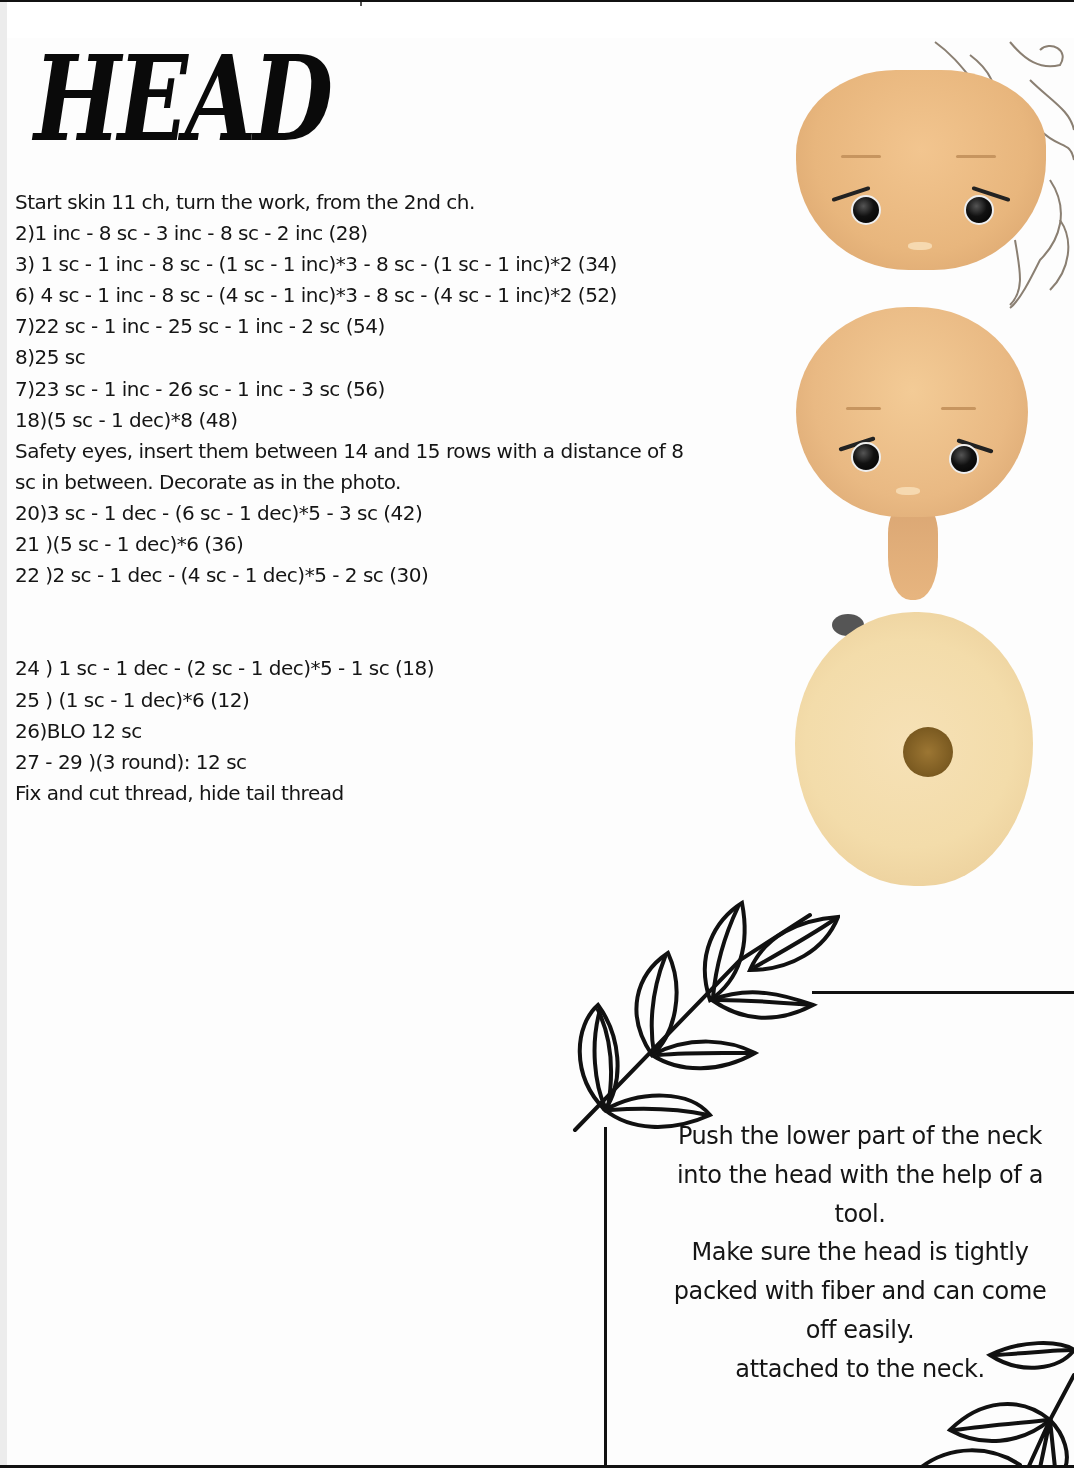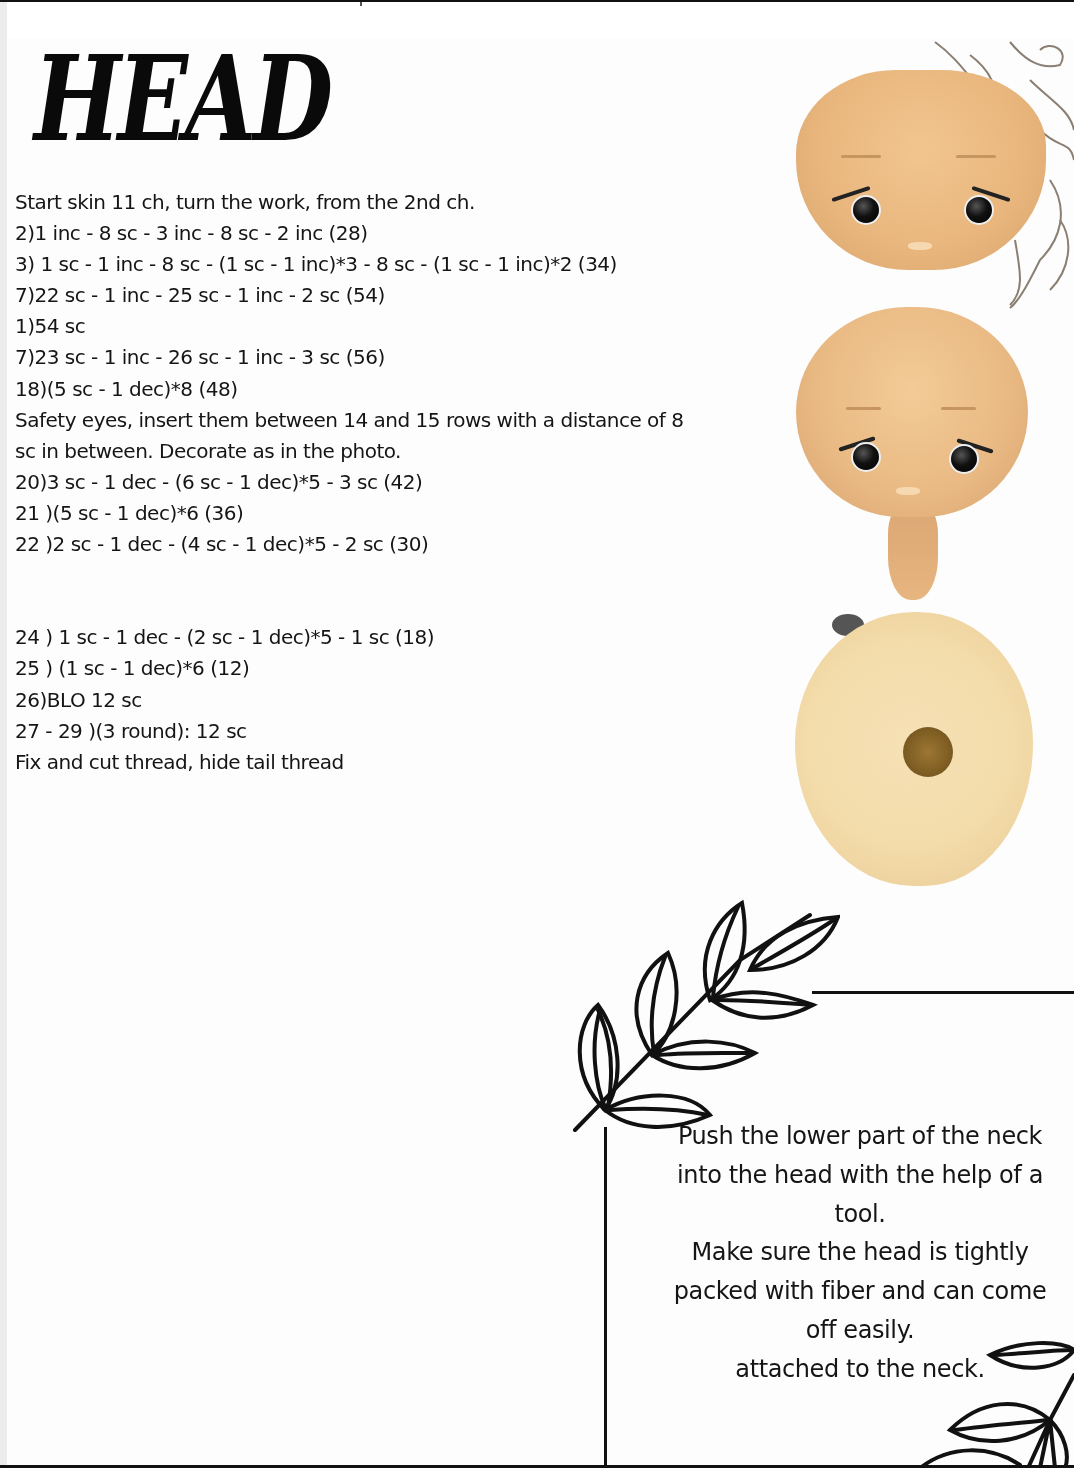--- a/index.html
+++ b/index.html
@@ -54,22 +54,23 @@
   <path d="M130 180 C144 200 140 230 120 250"></path>
   <path d="M85 200 C90 230 95 250 80 265"></path>
 </svg>
 
 <div class="title">HEAD</div>
 
 <div class="lines">
   <div class="line">Start skin 11 ch, turn the work, from the 2nd ch.</div>
   <div class="line">2)1 inc - 8 sc - 3 inc - 8 sc - 2 inc (28)</div>
   <div class="line">3) 1 sc - 1 inc - 8 sc - (1 sc - 1 inc)*3 - 8 sc - (1 sc - 1 inc)*2 (34)</div>
+  <div class="line">6) 4 sc - 1 inc - 8 sc - (4 sc - 1 inc)*3 - 8 sc - (4 sc - 1 inc)*2 (52)</div>
   <div class="line">7)22 sc - 1 inc - 25 sc - 1 inc - 2 sc (54)</div>
-  <div class="line">1)54 sc</div>
+  <div class="line">8)25 sc</div>
   <div class="line">7)23 sc - 1 inc - 26 sc - 1 inc - 3 sc (56)</div>
   <div class="line">18)(5 sc - 1 dec)*8 (48)</div>
   <div class="line">Safety eyes, insert them between 14 and 15 rows with a distance of 8</div>
   <div class="line">sc in between. Decorate as in the photo.</div>
   <div class="line">20)3 sc - 1 dec - (6 sc - 1 dec)*5 - 3 sc (42)</div>
   <div class="line">21 )(5 sc - 1 dec)*6 (36)</div>
   <div class="line">22 )2 sc - 1 dec - (4 sc - 1 dec)*5 - 2 sc (30)</div>
   <div class="line gap"></div>
   <div class="line gap"></div>
   <div class="line">24 ) 1 sc - 1 dec - (2 sc - 1 dec)*5 - 1 sc (18)</div>

